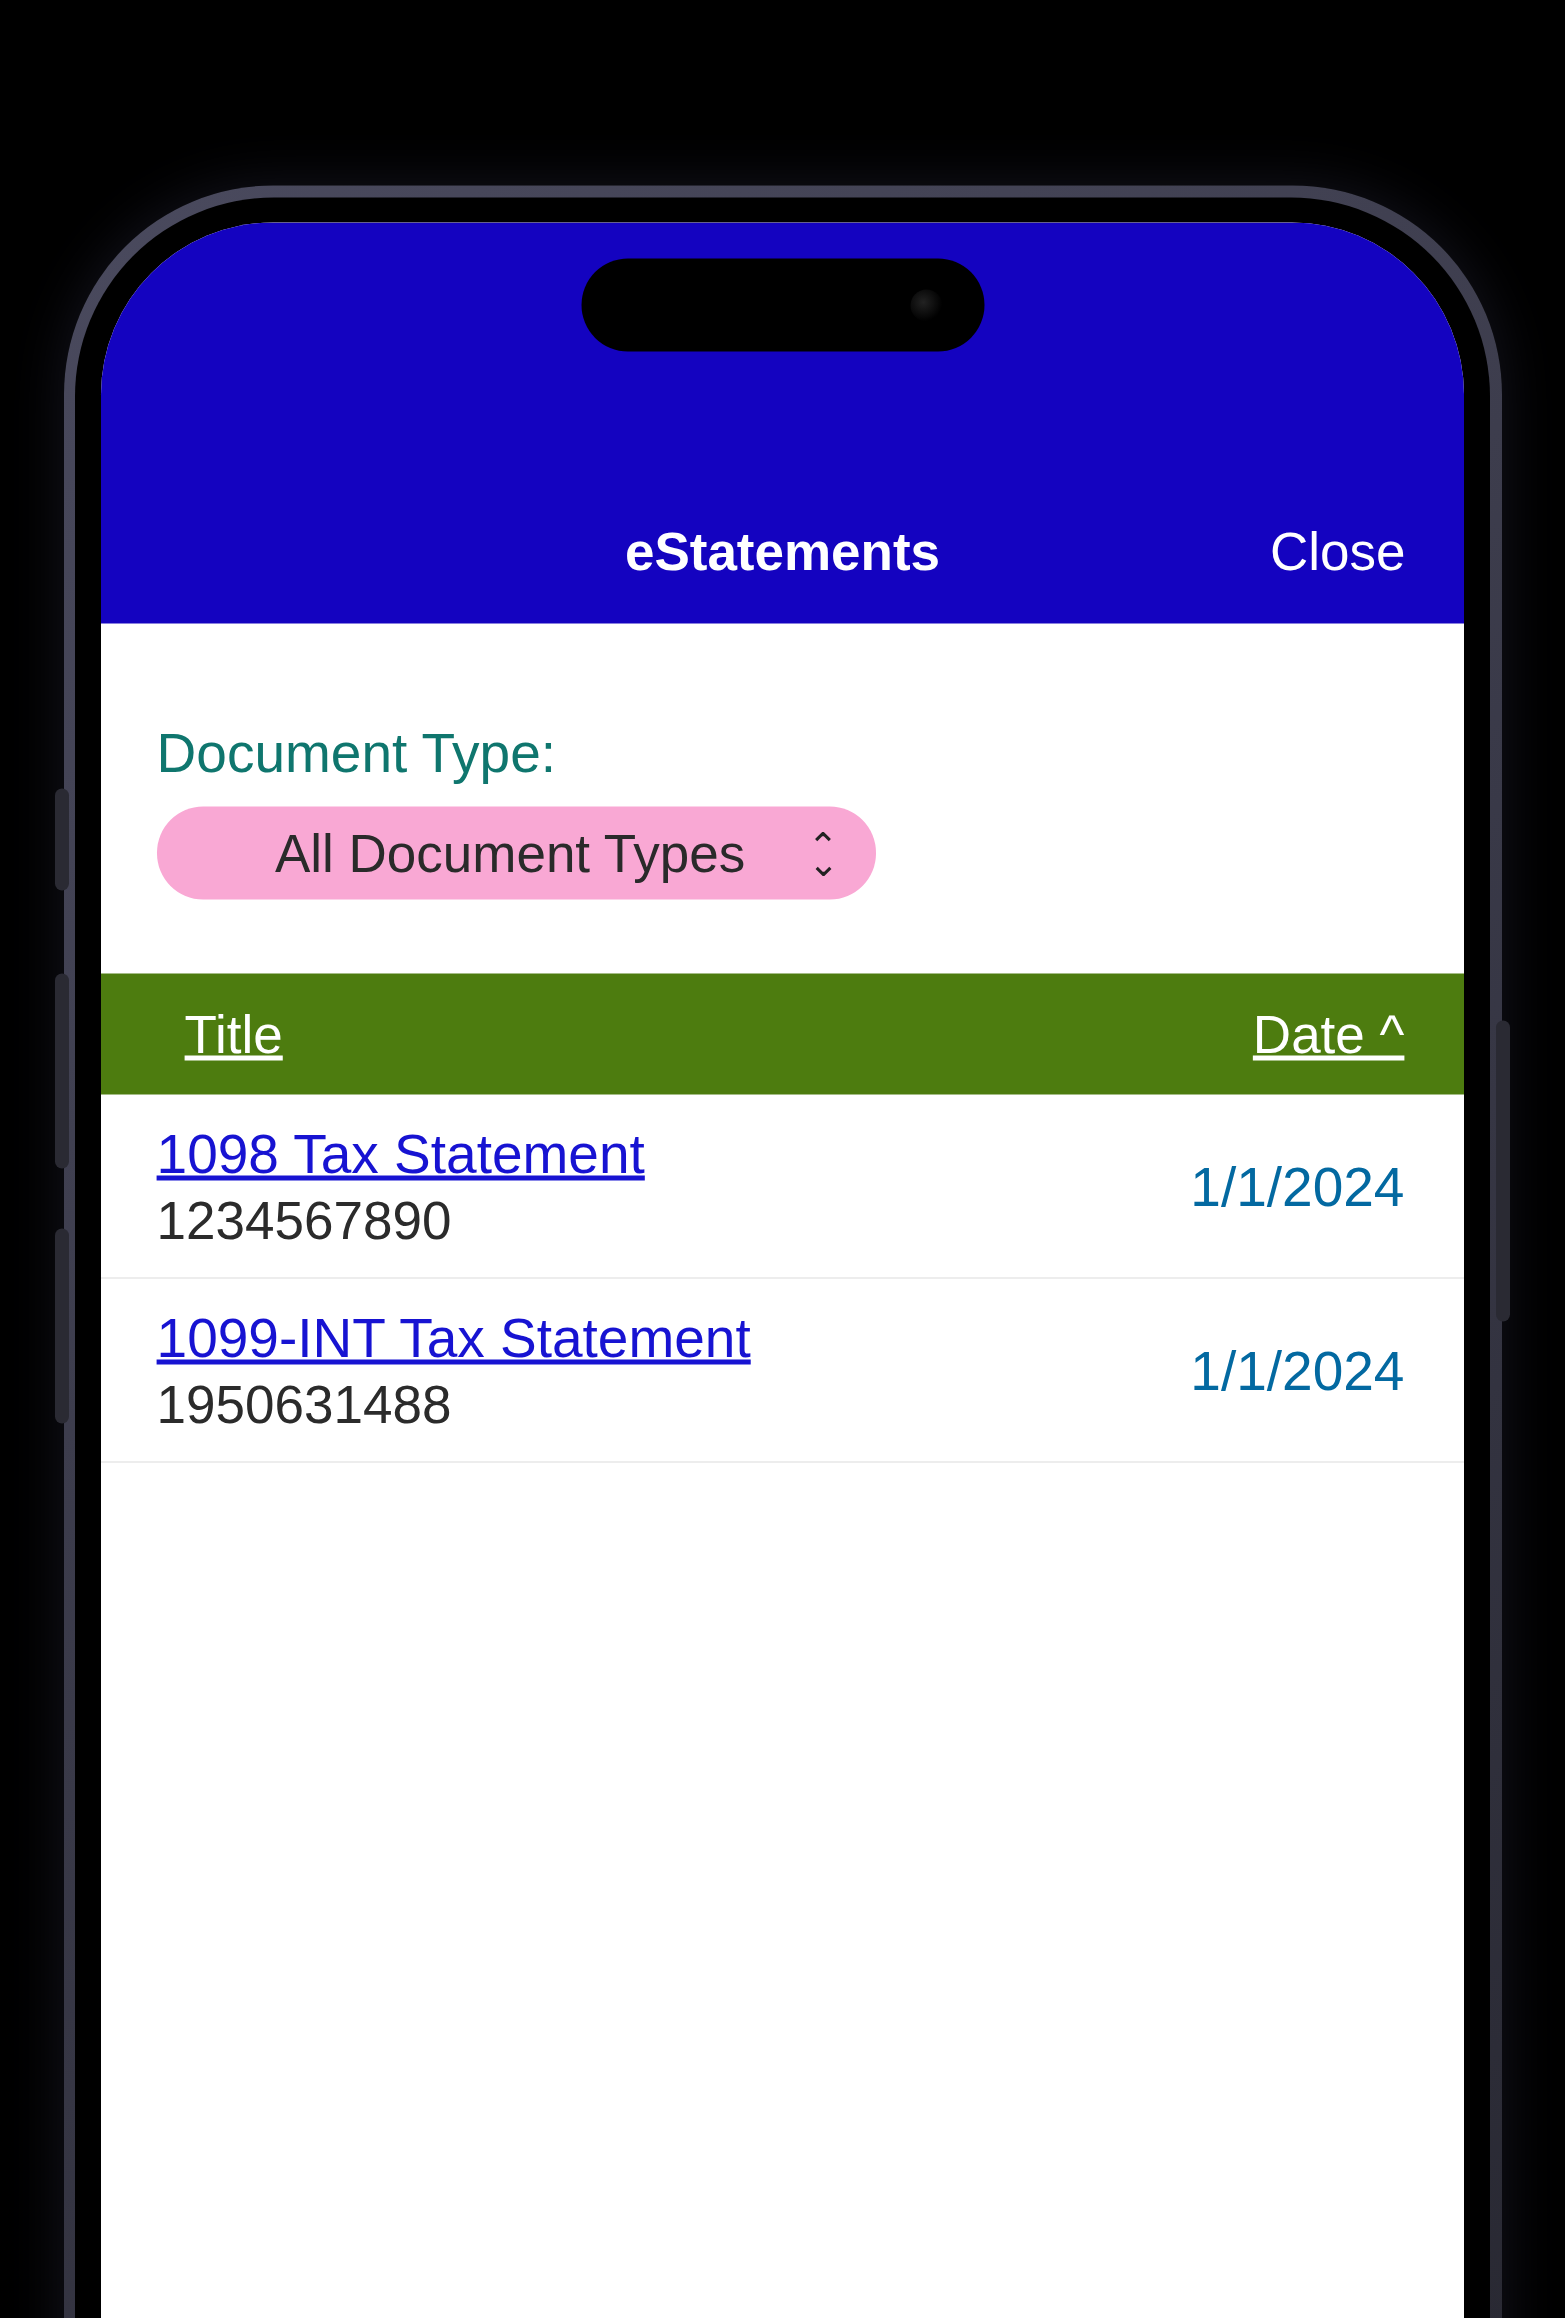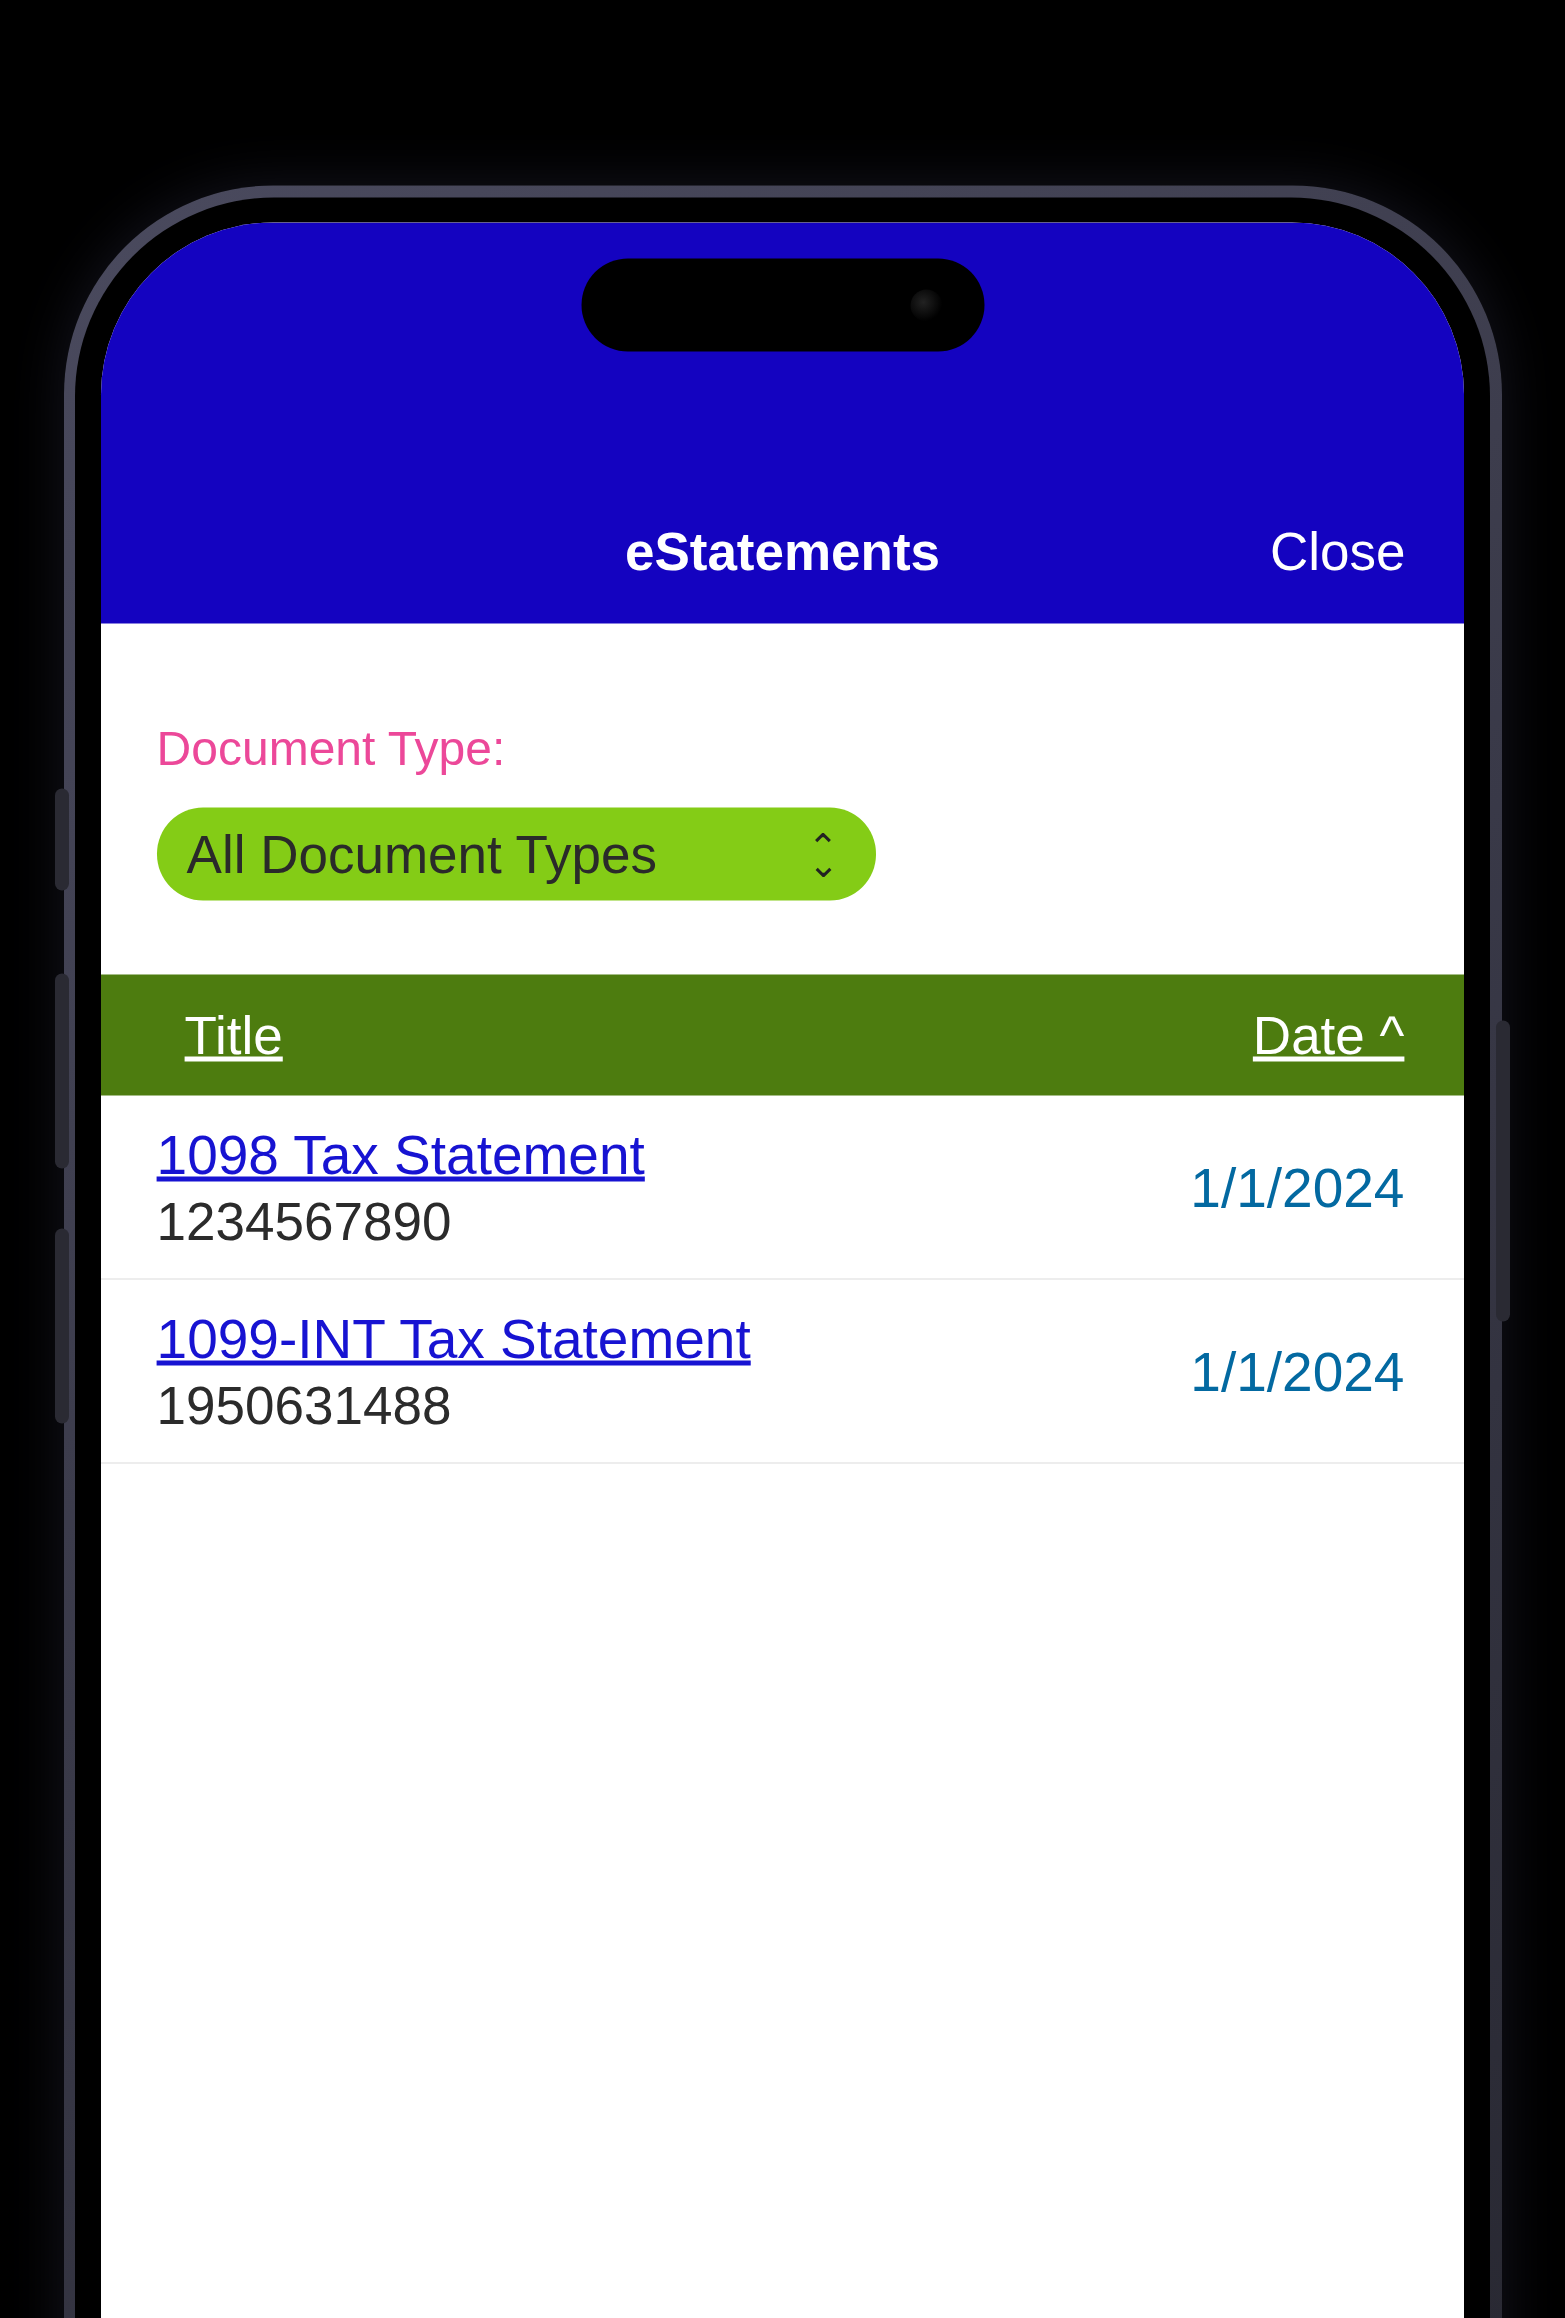--- a/index.html
+++ b/index.html
@@ -142,34 +142,35 @@
     background: #2f2f2f;
     width: 100%;
   }
 
   
   .filter {
     padding: 97px 56px 74px 56px;
     flex-shrink: 0;
   }
   .filter-label {
-    font-size: 48px;
-    color: #ec4899;
-    margin-bottom: 32px;
+    font-size: 55px;
+    color: #0f766e;
+    margin-bottom: 22px;
   }
   .select {
     display: inline-flex;
     align-items: center;
-    background: #84cc16;
+    background: #f9a8d4;
     border-radius: 46px;
     padding: 16px 42px 16px 30px;
     font-size: 53px;
     color: #2a2a2a;
     position: relative;
     min-width: 719px;
+    justify-content: center;
   }
   .select-caret {
     position: absolute;
     right: 37px;
     top: 50%;
     transform: translateY(-50%);
     font-size: 37px;
     line-height: 0.35;
     color: #222;
     display: flex;

